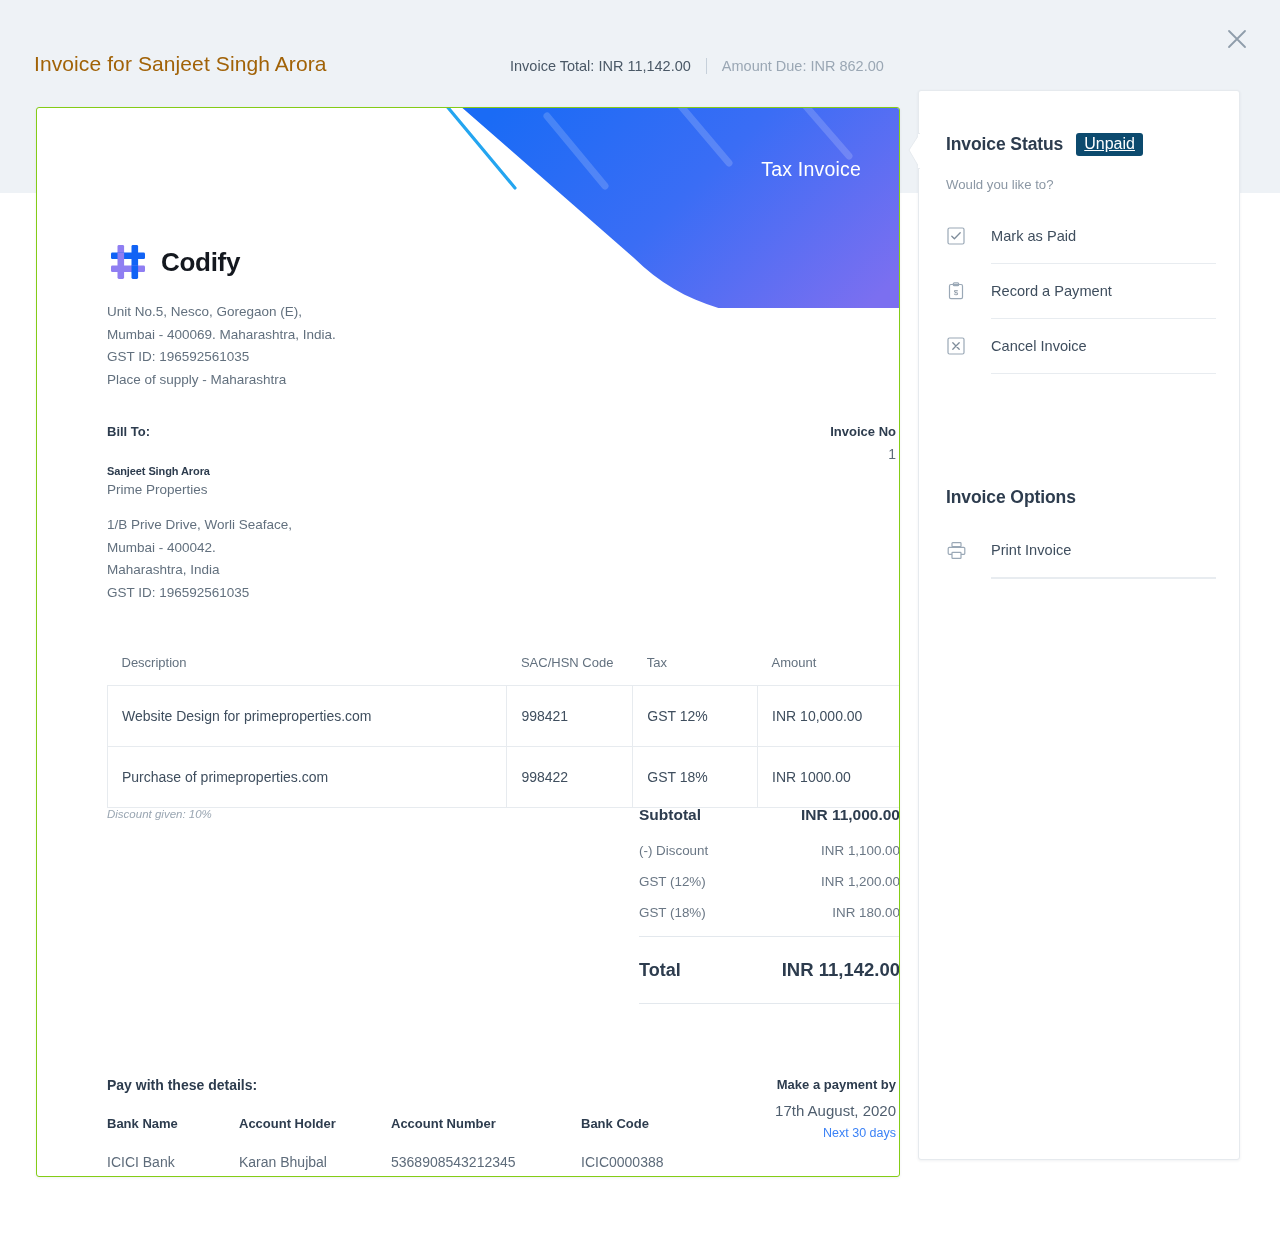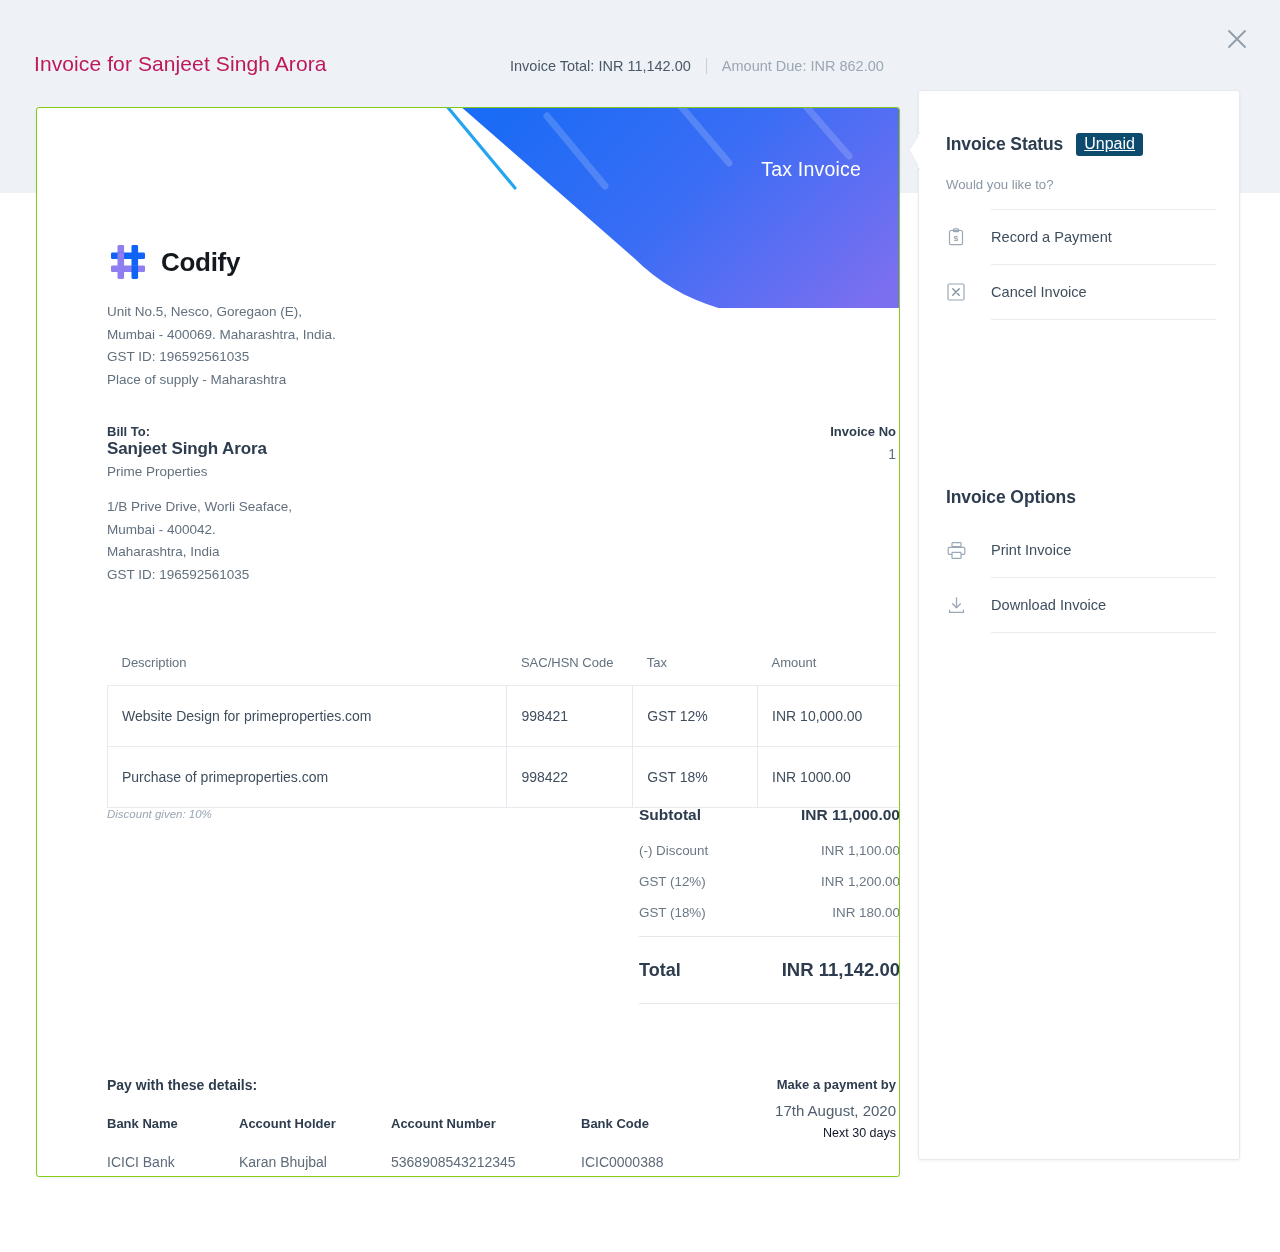--- a/index.html
+++ b/index.html
@@ -36,21 +36,21 @@
     display: flex; align-items: center; justify-content: center;
     cursor: pointer;
   }
   .close-btn svg { display: block; }
 
   .hdr-title {
     position: absolute;
     left: 34px; top: 52px;
     font-size: 21px;
     font-weight: 400;
-    color: #be185d;
+    color: #a16207;
     letter-spacing: .1px;
     white-space: nowrap;
   }
 
   .hdr-meta {
     position: absolute;
     left: 510px; top: 58px;
     display: flex; align-items: center;
     font-size: 14.5px;
     white-space: nowrap;
@@ -121,22 +121,22 @@
 
   
   .billto {
     position: absolute;
     left: 70px; top: 316px;
     font-size: 13.5px;
     color: #62707e;
   }
   .billto .lbl { font-weight: 700; color: #2d3c4e; font-size: 13px; }
   .billto .name {
-    font-size: 17px; font-weight: 700; color: #2d3c4e;
-    margin-top: 0; letter-spacing: -.1px;
+    font-size: 11px; font-weight: 700; color: #2d3c4e;
+    margin-top: 26px; letter-spacing: -.1px;
   }
   .billto .org { margin-top: 5px; font-size: 13.5px; color: #62707e; }
   .billto .addr { margin-top: 17px; line-height: 22.6px; }
 
   
   .inv-meta {
     position: absolute;
     right: 3px; top: 316px;
     width: 300px;
     text-align: right;
@@ -224,21 +224,21 @@
   .pc3 { width: 140px; }
 
   .paybydate {
     position: absolute;
     right: 3px; top: 969px;
     width: 280px;
     text-align: right;
   }
   .paybydate .k { font-size: 13px; font-weight: 700; color: #2d3c4e; }
   .paybydate .v { margin-top: 10px; font-size: 15px; color: #4f5e6e; }
-  .paybydate .s { margin-top: 7px; font-size: 12.5px; color: #0f172a; }
+  .paybydate .s { margin-top: 7px; font-size: 12.5px; color: #3b82f6; }
 
   
   .sidebar {
     position: absolute;
     left: 918px; top: 90px;
     width: 322px; height: 1070px;
     background: #ffffff;
     border: 1px solid #e6eaee;
     border-radius: 3px;
     box-shadow: 0 1px 3px rgba(40,60,90,.07);
@@ -471,20 +471,29 @@
 
     <div class="sb-head">
       <span class="t">Invoice Status</span>
       <span class="badge">Unpaid</span>
     </div>
 
     <div class="sb-sub">Would you like to?</div>
 
     <div class="sb-list">
 
+      <div class="sb-item">
+        <span class="ic">
+          <svg width="18" height="18" viewBox="0 0 18 18">
+            <rect x="1" y="1" width="16" height="16" rx="1.5" fill="none" stroke="#9aa8b6" stroke-width="1.2"></rect>
+            <path d="M4.8 9.2 L7.4 11.8 L13.2 5.8" fill="none" stroke="#7e8c9a" stroke-width="1.3" stroke-linecap="round" stroke-linejoin="round"></path>
+          </svg>
+        </span>
+        <span class="lb">Mark as Paid</span>
+      </div>
       <div class="sb-line"></div>
 
       <div class="sb-item">
         <span class="ic">
           <svg width="18" height="18" viewBox="0 0 18 18">
             <rect x="2.5" y="2.5" width="13" height="14.2" rx="1.4" fill="none" stroke="#9aa8b6" stroke-width="1.2"></rect>
             <rect x="6.3" y="0.9" width="5.4" height="2.8" rx="1" fill="none" stroke="#9aa8b6" stroke-width="1.2"></rect>
             <text x="9" y="13.3" text-anchor="middle" font-family="'Liberation Sans',sans-serif" font-size="8" fill="#7e8c9a">$</text>
           </svg>
         </span>
@@ -513,28 +522,18 @@
           <svg width="19" height="19" viewBox="0 0 19 19">
             <rect x="5" y="1.6" width="9" height="4" rx="0.7" fill="none" stroke="#9aa8b6" stroke-width="1.2"></rect>
             <path d="M2.4 6.4 h14.2 a1.2 1.2 0 0 1 1.2 1.2 v4.6 a1.2 1.2 0 0 1 -1.2 1.2 h-14.2 a1.2 1.2 0 0 1 -1.2 -1.2 v-4.6 a1.2 1.2 0 0 1 1.2 -1.2 z" fill="none" stroke="#9aa8b6" stroke-width="1.2"></path>
             <rect x="5" y="11.4" width="9" height="6" rx="0.7" fill="#ffffff" stroke="#9aa8b6" stroke-width="1.2"></rect>
           </svg>
         </span>
         <span class="lb">Print Invoice</span>
       </div>
       <div class="sb-line"></div>
 
-      <div class="sb-item">
-        <span class="ic">
-          <svg width="19" height="19" viewBox="0 0 19 19">
-            <path d="M9.5 1.8 V11.4" fill="none" stroke="#9aa8b6" stroke-width="1.3" stroke-linecap="round"></path>
-            <path d="M5.6 7.8 L9.5 11.7 L13.4 7.8" fill="none" stroke="#9aa8b6" stroke-width="1.3" stroke-linecap="round" stroke-linejoin="round"></path>
-            <path d="M2.6 14.2 V16.4 H16.4 V14.2" fill="none" stroke="#9aa8b6" stroke-width="1.3" stroke-linecap="round" stroke-linejoin="round"></path>
-          </svg>
-        </span>
-        <span class="lb">Download Invoice</span>
-      </div>
       <div class="sb-line"></div>
     </div>
 
   </div>
 
 </div>
 
 </body></html>

